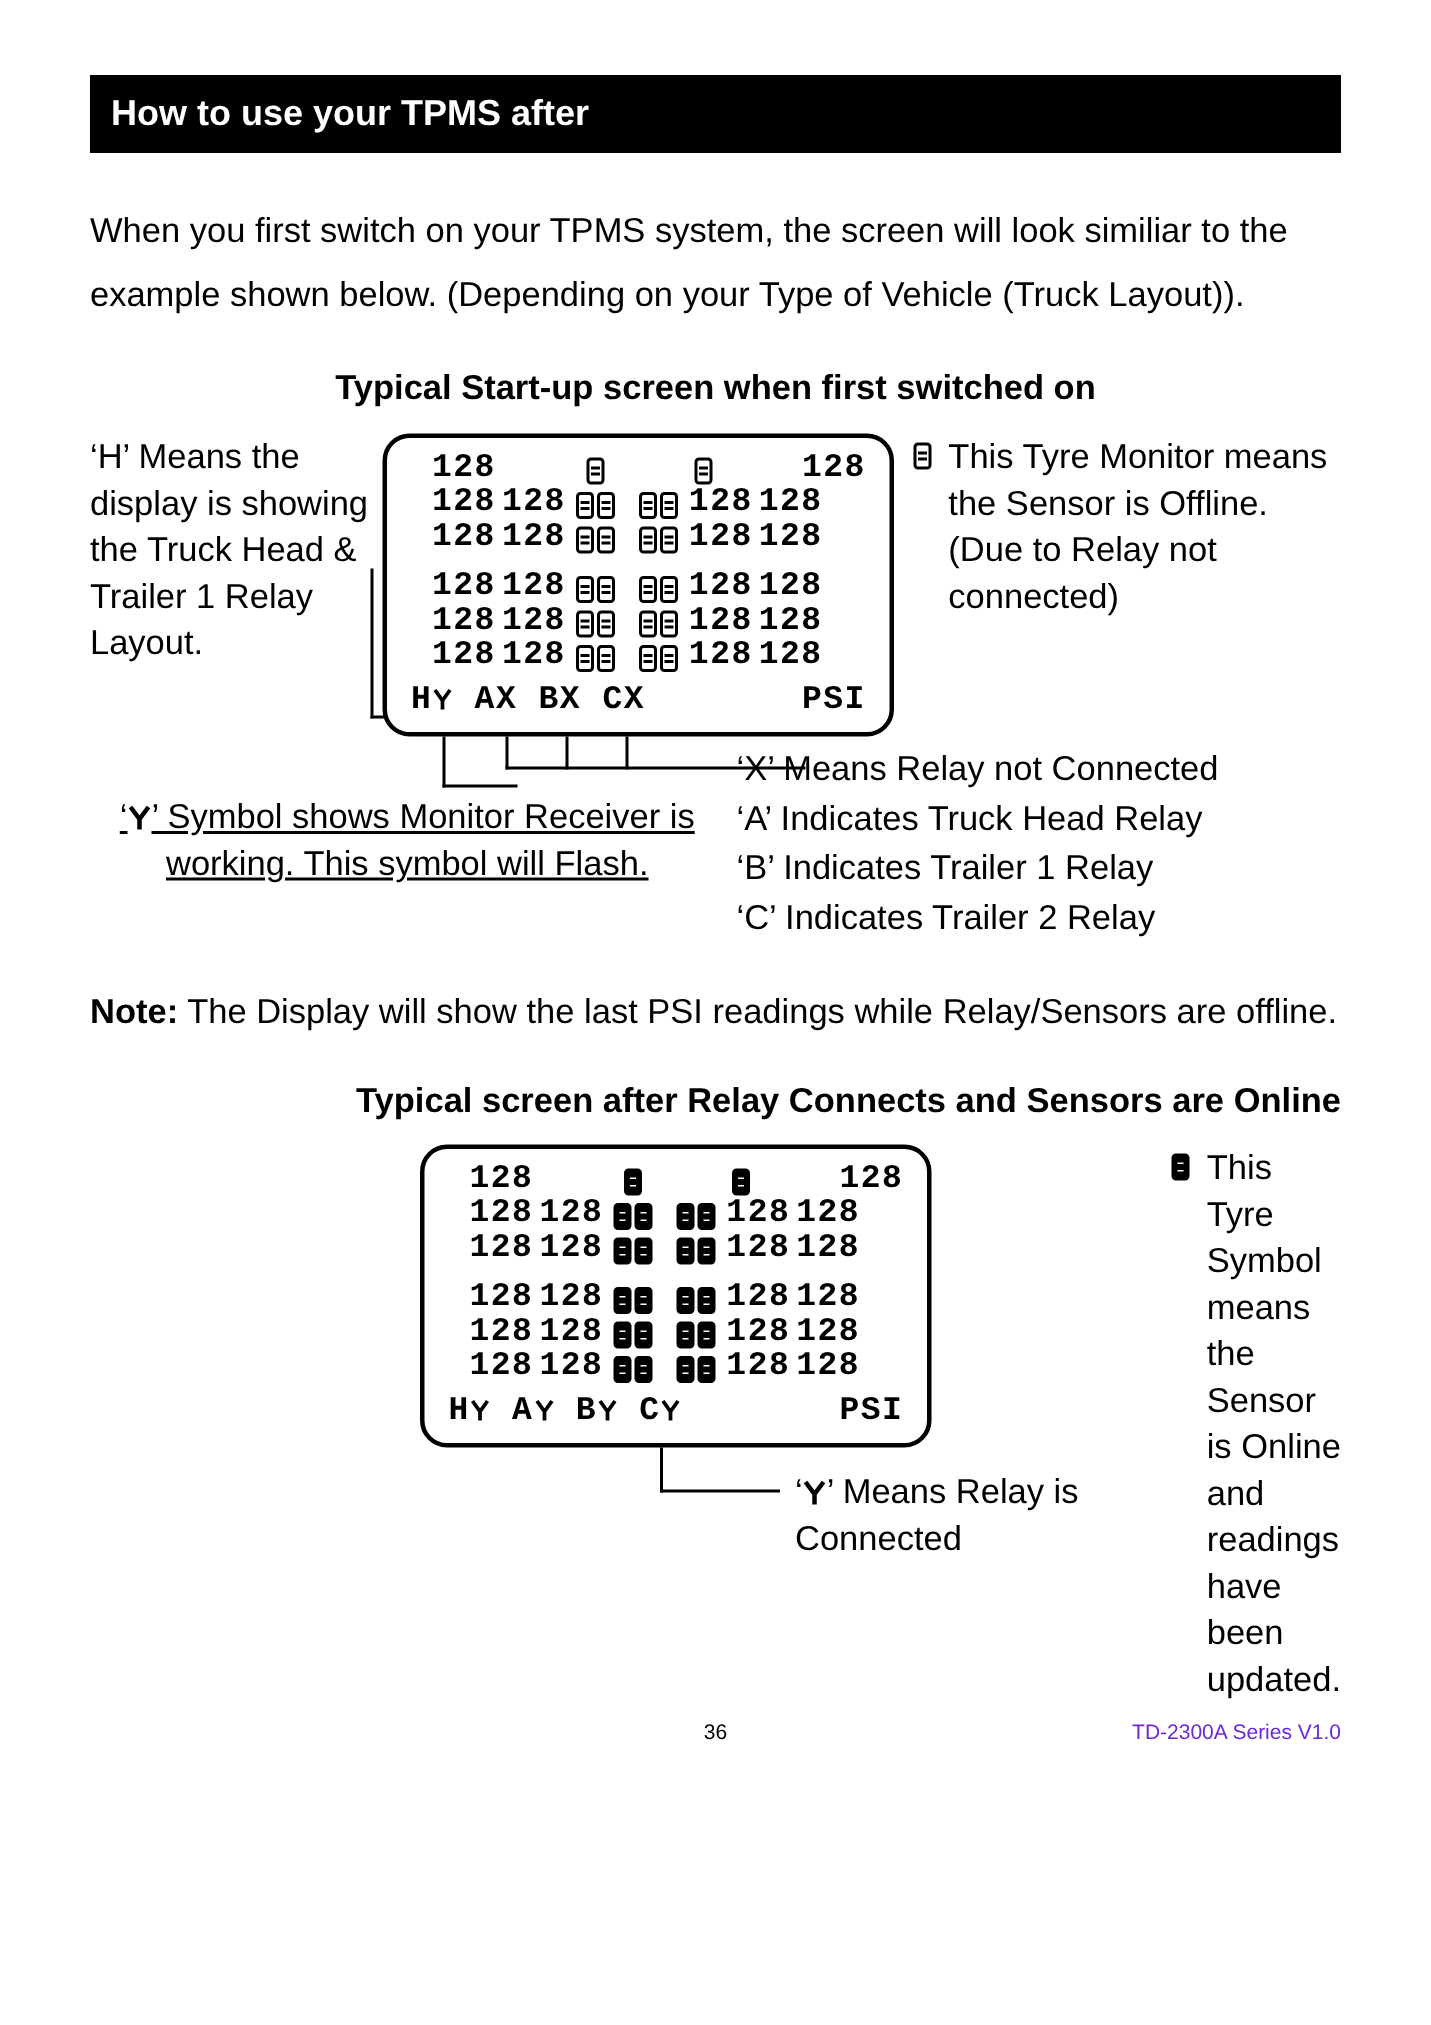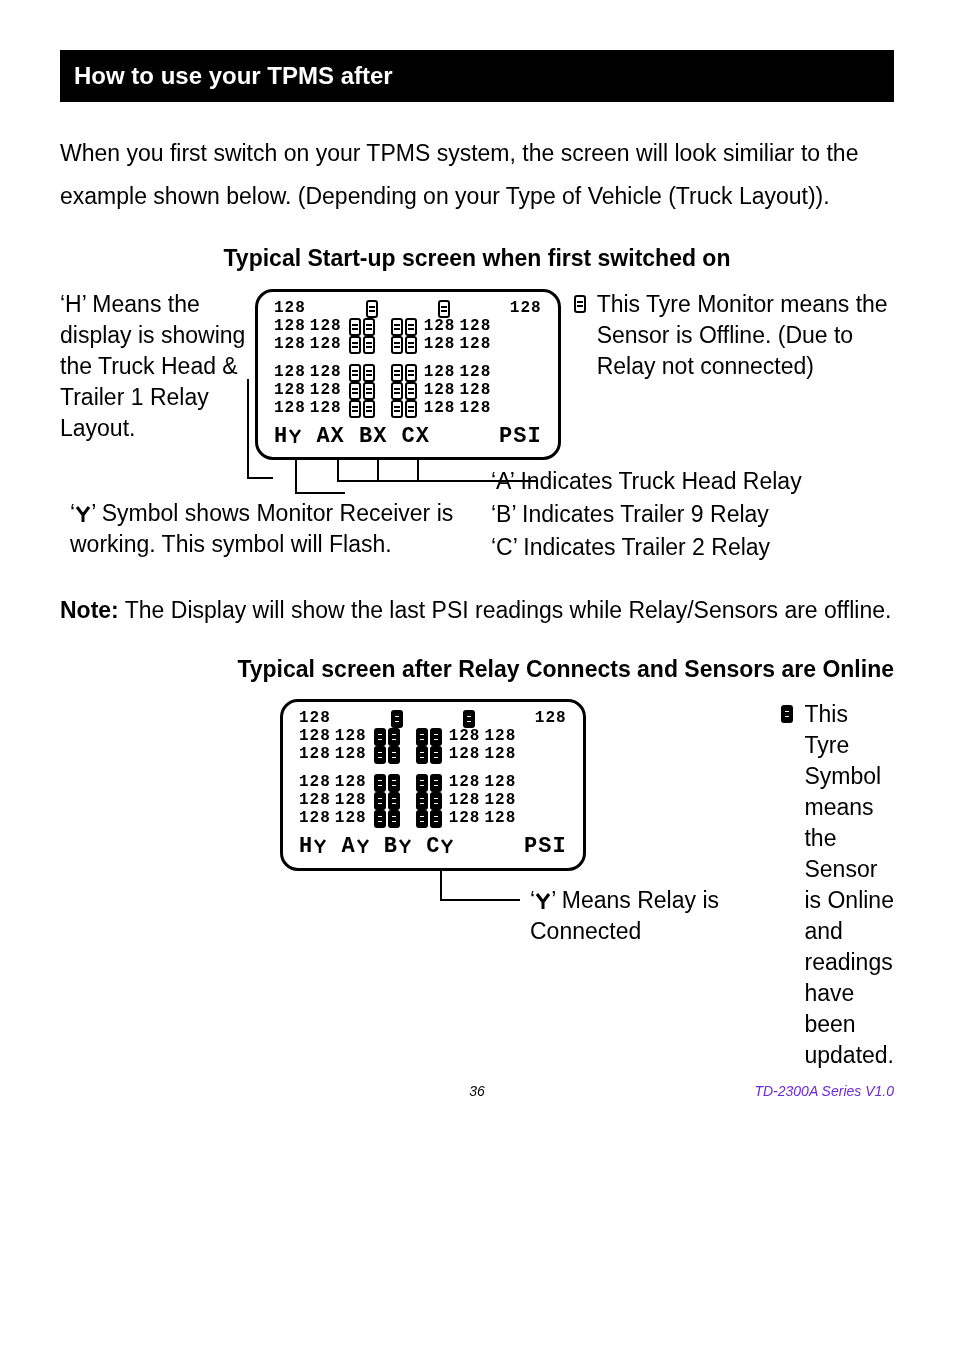--- a/index.html
+++ b/index.html
@@ -30,25 +30,26 @@
     border: 3px solid #000;
     border-radius: 18px;
     padding: 8px 16px 6px 16px;
     font-family: "Courier New", monospace;
     font-weight: bold;
     display: inline-block;
     background: #fff;
   }
   .lcd-line {
     letter-spacing: 1px;
-    font-size: 16px;
+    font-size: 22px;
     line-height: 1.05;
     white-space: pre;
     display: flex;
-    align-items: flex-start;
+    align-items: flex-end;
+    margin-left: 14px;
   }
   .lcd-num { display:inline-block; }
   .tyre-icon {
     display: inline-block;
     width: 12px; height: 18px;
     border: 2px solid #000;
     border-radius: 3px;
     margin: 0 1px;
     vertical-align: middle;
     position: relative;
@@ -78,24 +79,24 @@
   .lead-left {
     position: absolute;
     border-left: 2px solid #000;
     border-bottom: 2px solid #000;
   }
   .lead-v { position:absolute; border-left:2px solid #000; }
   .lead-h { position:absolute; border-top:2px solid #000; }
   .tyre-legend { display:flex; align-items:flex-start; gap:10px; }
   .tyre-legend .tyre-icon { margin-top:6px; flex:0 0 auto; }
   .below-row { display:flex; margin-top:4px; align-items:flex-start; }
-  .below-left { flex: 1 1 0; text-align:left; padding: 34px 10px 0 10px; }
+  .below-left { flex: 1 1 0; text-align:center; padding: 34px 10px 0 10px; text-decoration: underline; }
   .below-right { flex: 1 1 0; padding-left: 8px; }
   .note-para { margin: 24px 0 22px 0; line-height:1.85; }
-  .footer { display:flex; justify-content:space-between; align-items:flex-end; margin-top:10px; font-size:14px;font-style:italic; }
+  .footer { display:flex; justify-content:space-between; align-items:flex-end; margin-top:10px; font-size:14px; }
   .footer .pnum { flex:1; text-align:center; }
   .footer .doc { color:#6d28d9; font-size:14px; }
   .callout-list p { margin: 2px 0; }
 </style>
 </head>
 <body>
 
 <div class="section-bar">How to use your TPMS after</div>
 
 <p class="intro-para">When you first switch on your TPMS system, the screen will look similiar to the example shown below. (Depending on your Type of Vehicle (Truck Layout)).</p>
@@ -218,22 +219,23 @@
   </div>
 </div>
 
 <div class="below-row">
   <div class="below-left">
     <span>‘</span><span class="ant"><svg width="16" height="18">
           <path d="M2 2 L8 10 L14 2 M8 10 L8 17" stroke="#000" stroke-width="3" fill="none"></path>
         </svg></span><span>’ Symbol shows Monitor Receiver is working. This symbol will Flash.</span>
   </div>
   <div class="below-right callout-list">
+    <p>‘X’ Means Relay not Connected</p>
     <p>‘A’ Indicates Truck Head Relay</p>
-    <p>‘B’ Indicates Trailer 9 Relay</p>
+    <p>‘B’ Indicates Trailer 1 Relay</p>
     <p>‘C’ Indicates Trailer 2 Relay</p>
   </div>
 </div>
 
 <p class="note-para">
   <b>Note:</b><span> The Display will show the last PSI readings while Relay/Sensors are offline.</span>
 </p>
 
 <div class="mid-heading" style="text-align:right; padding-left:18px;">Typical screen after Relay Connects and Sensors are Online</div>
 

